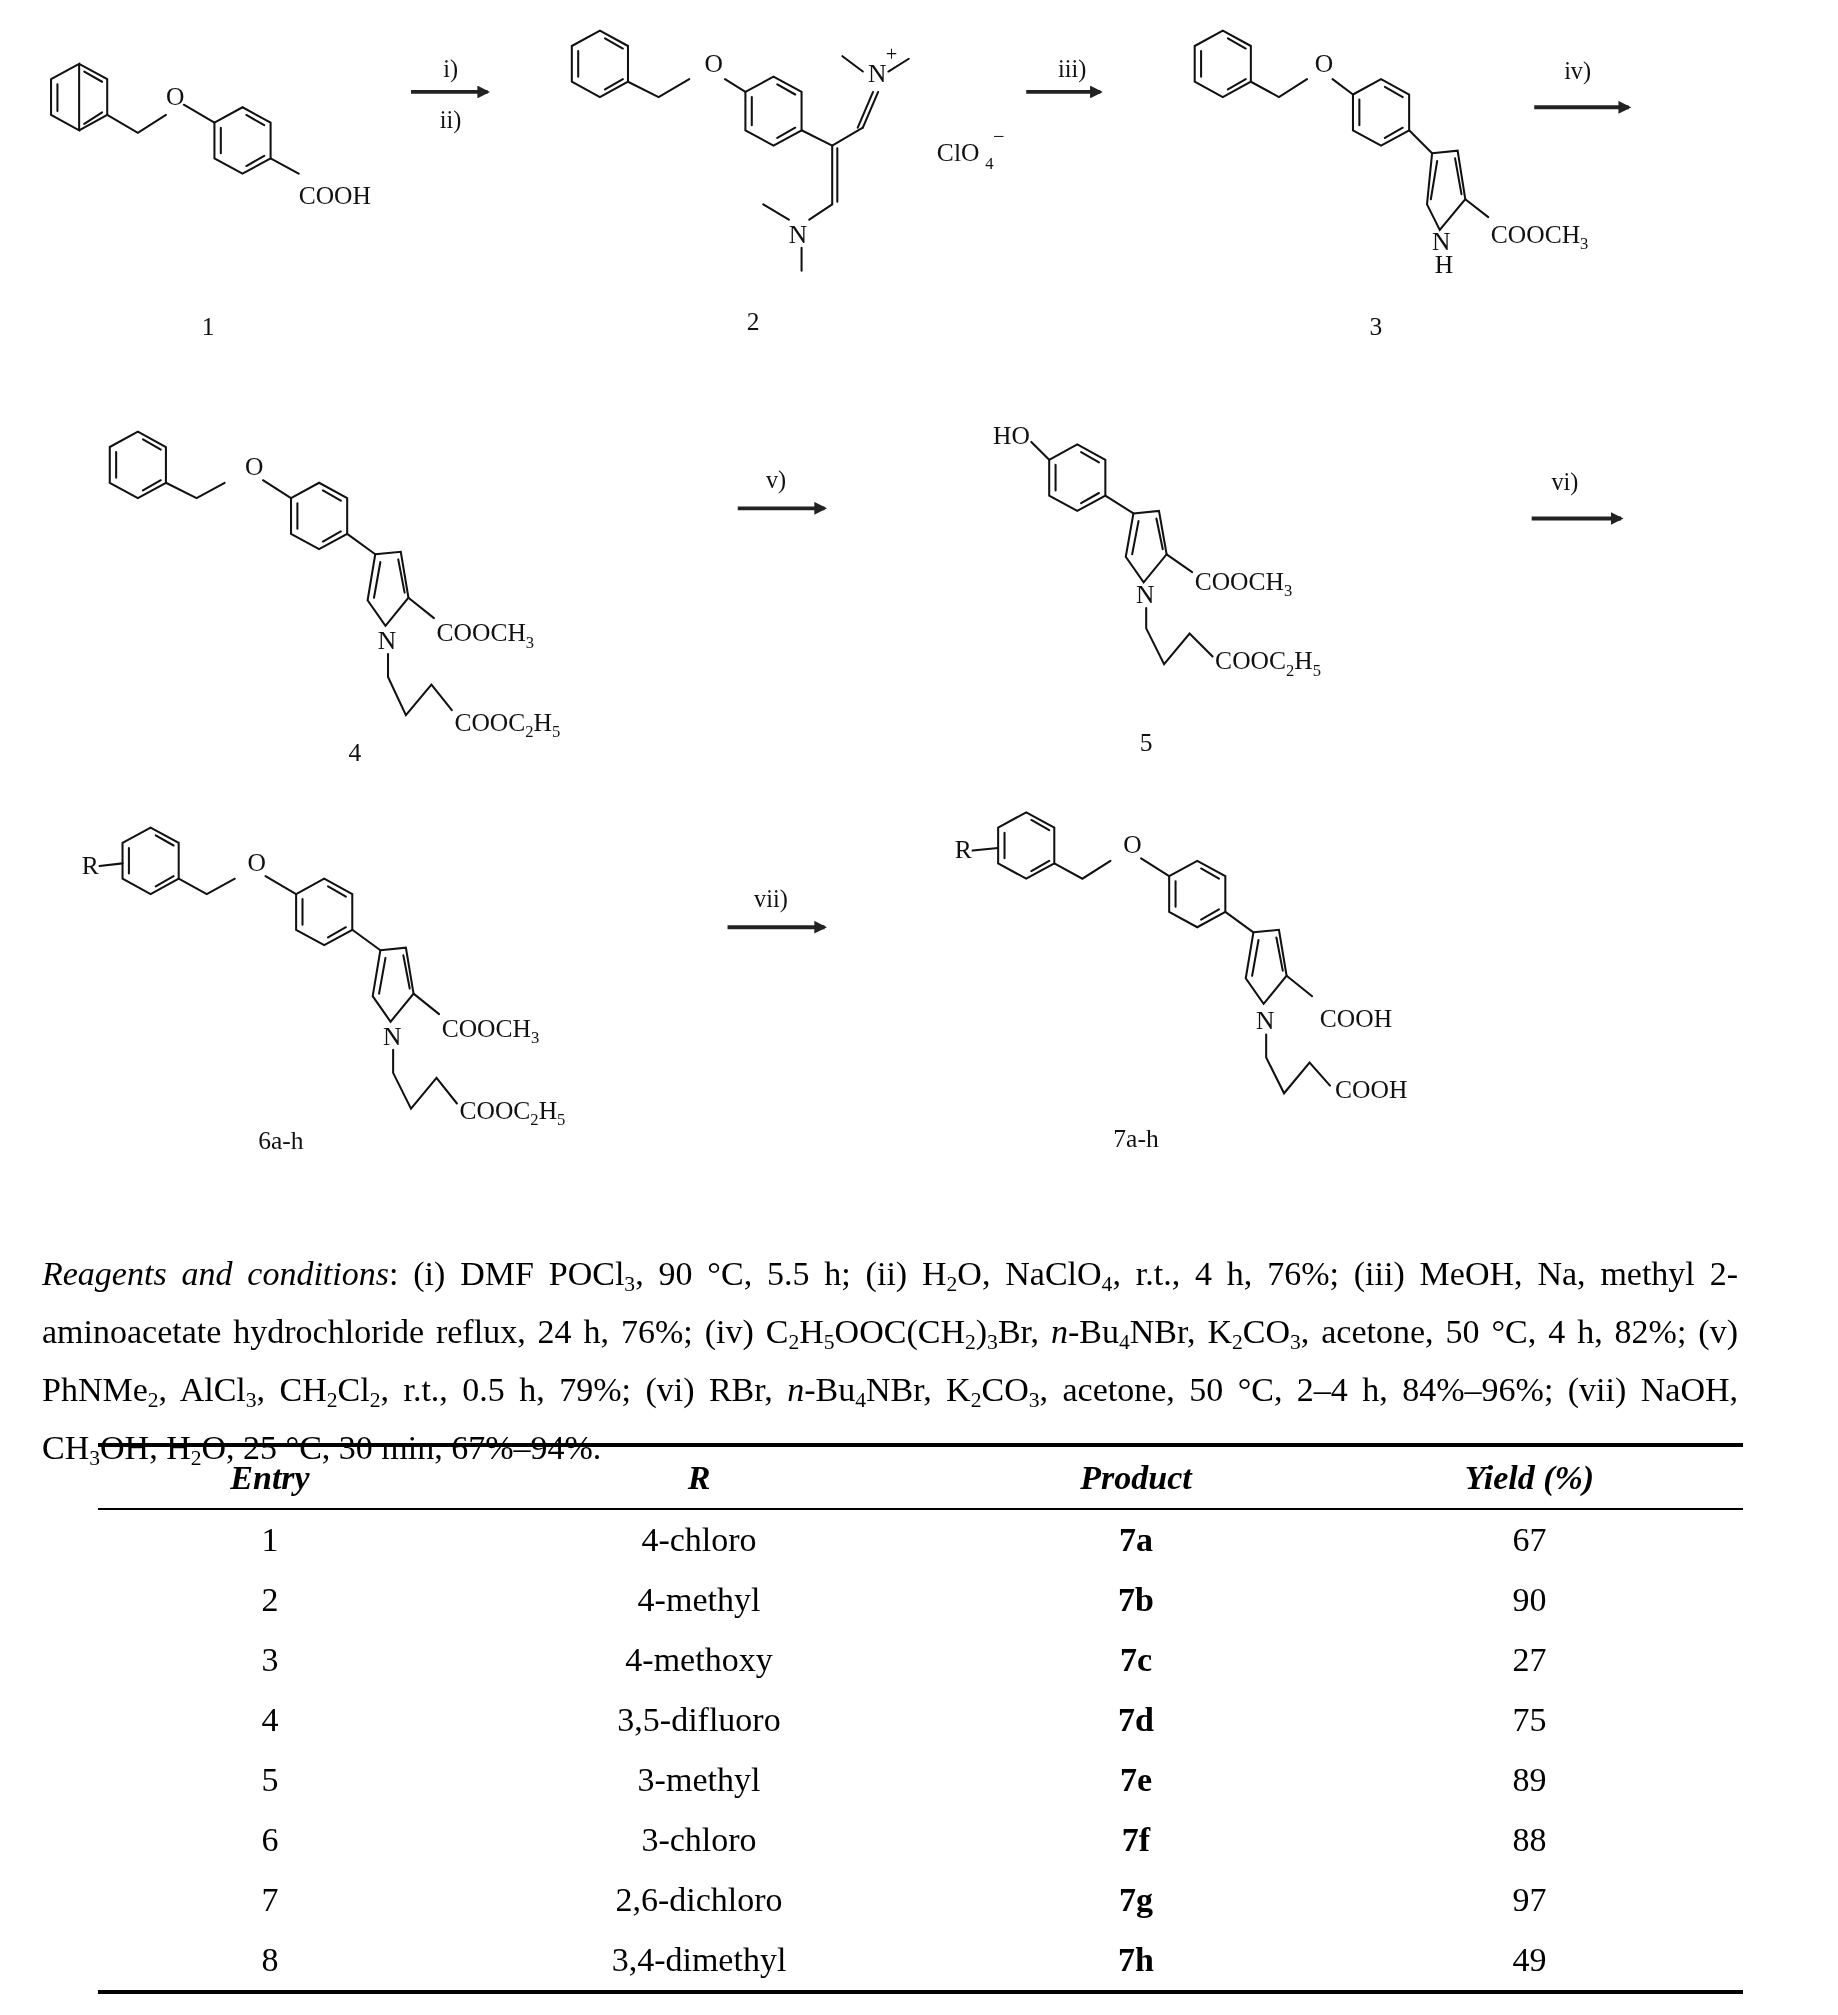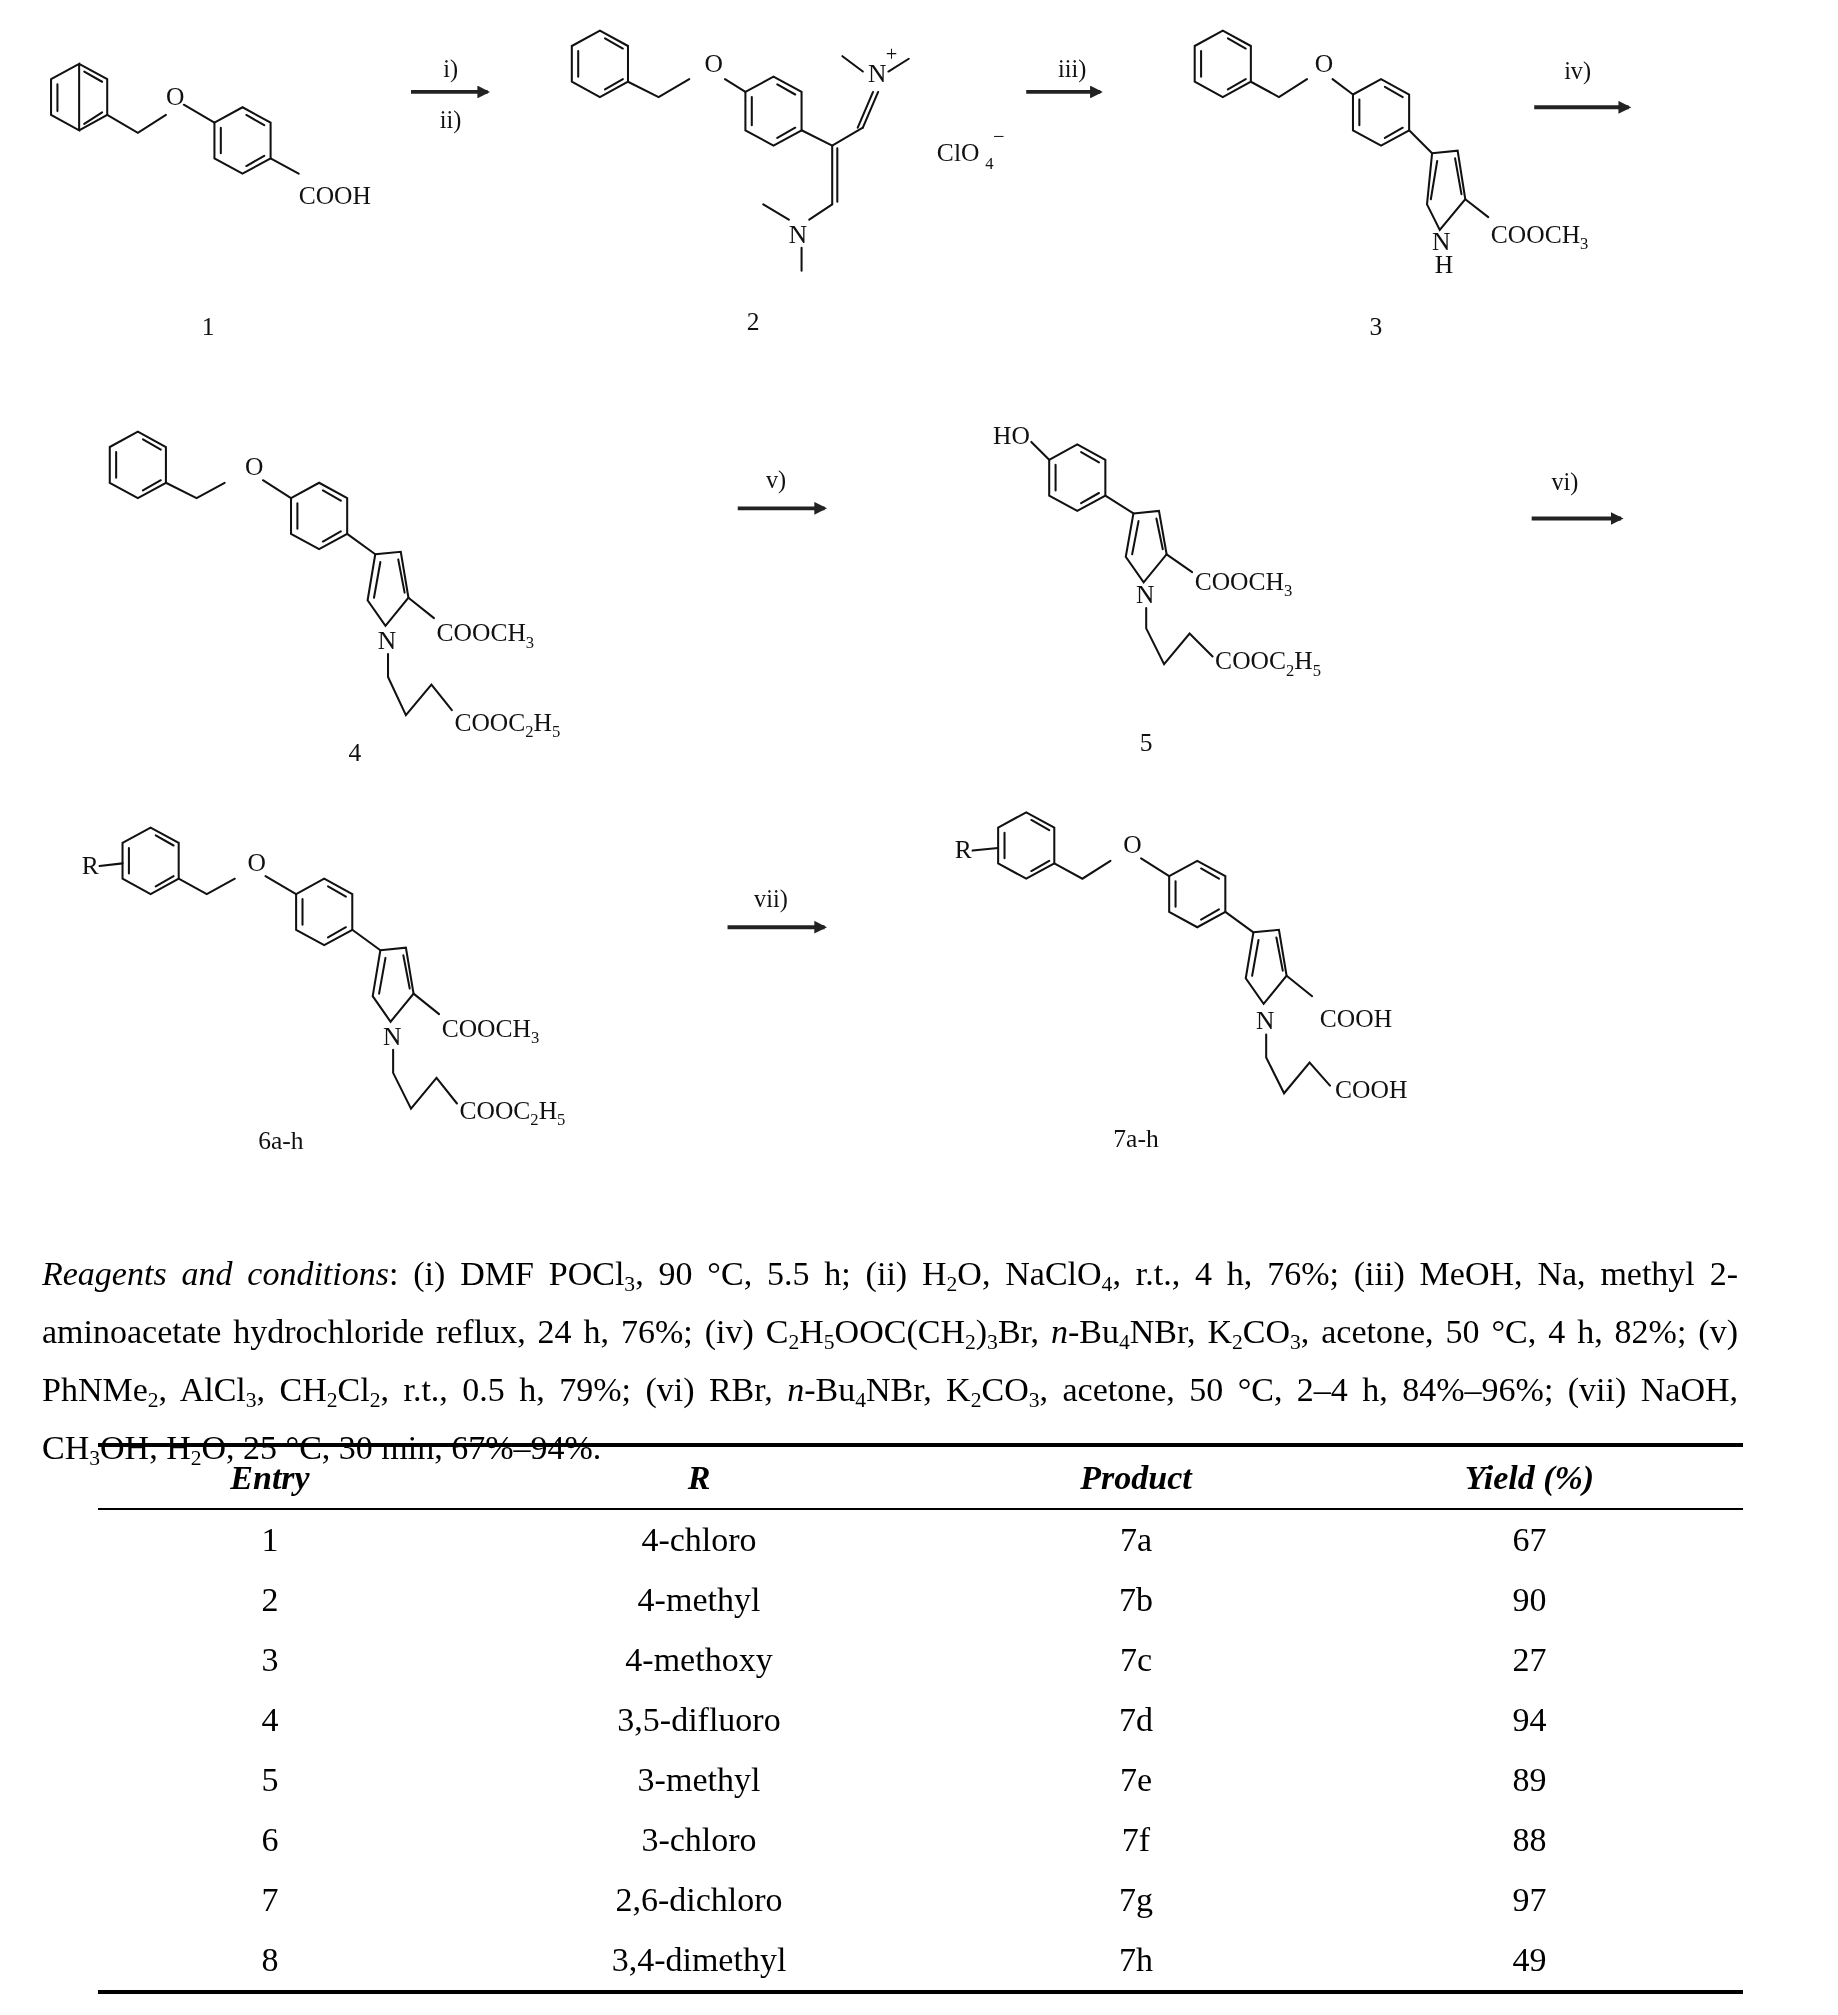--- a/index.html
+++ b/index.html
@@ -18,21 +18,21 @@
   #conditions .lbl { font-style:italic; }
   #conditions sub { font-size:21.6px; vertical-align:-6.2px; line-height:0; }
   #conditions i { font-style:italic; }
 
   #table-wrap { position:absolute; left:98px; top:1443px; width:1645px; }
   table { width:100%; border-collapse:collapse; font-size:34px; }
   table thead tr { border-top:4.6px solid #000; border-bottom:2.6px solid #000; }
   table tbody tr:last-child { border-bottom:4.6px solid #000; }
   th { font-weight:bold; height:61px; text-align:center; padding:0;font-style:italic; }
   td { text-align:center; height:60px; padding:0; }
-  td.product { font-weight:normal; }
+  td.product { font-weight:bold; }
   col.c1 { width:344px; } col.c2 { width:514px; } col.c3 { width:360px; } col.c4 { width:427px; }
 </style>
 </head>
 <body>
 
 <div id="scheme">
 <svg viewBox="0 0 1440 938" preserveAspectRatio="none">
   <defs>
     <marker id="ah" markerWidth="10" markerHeight="10" refX="8" refY="5" orient="auto" markerUnits="userSpaceOnUse">
       <path d="M0,0 L10,5 L0,10 z" class="arrowhead"></path>
@@ -240,21 +240,21 @@
       <tr>
         <td>3</td>
         <td>4-methoxy</td>
         <td class="product">7c</td>
         <td>27</td>
       </tr>
       <tr>
         <td>4</td>
         <td>3,5-difluoro</td>
         <td class="product">7d</td>
-        <td>94</td>
+        <td>75</td>
       </tr>
       <tr>
         <td>5</td>
         <td>3-methyl</td>
         <td class="product">7e</td>
         <td>89</td>
       </tr>
       <tr>
         <td>6</td>
         <td>3-chloro</td>

